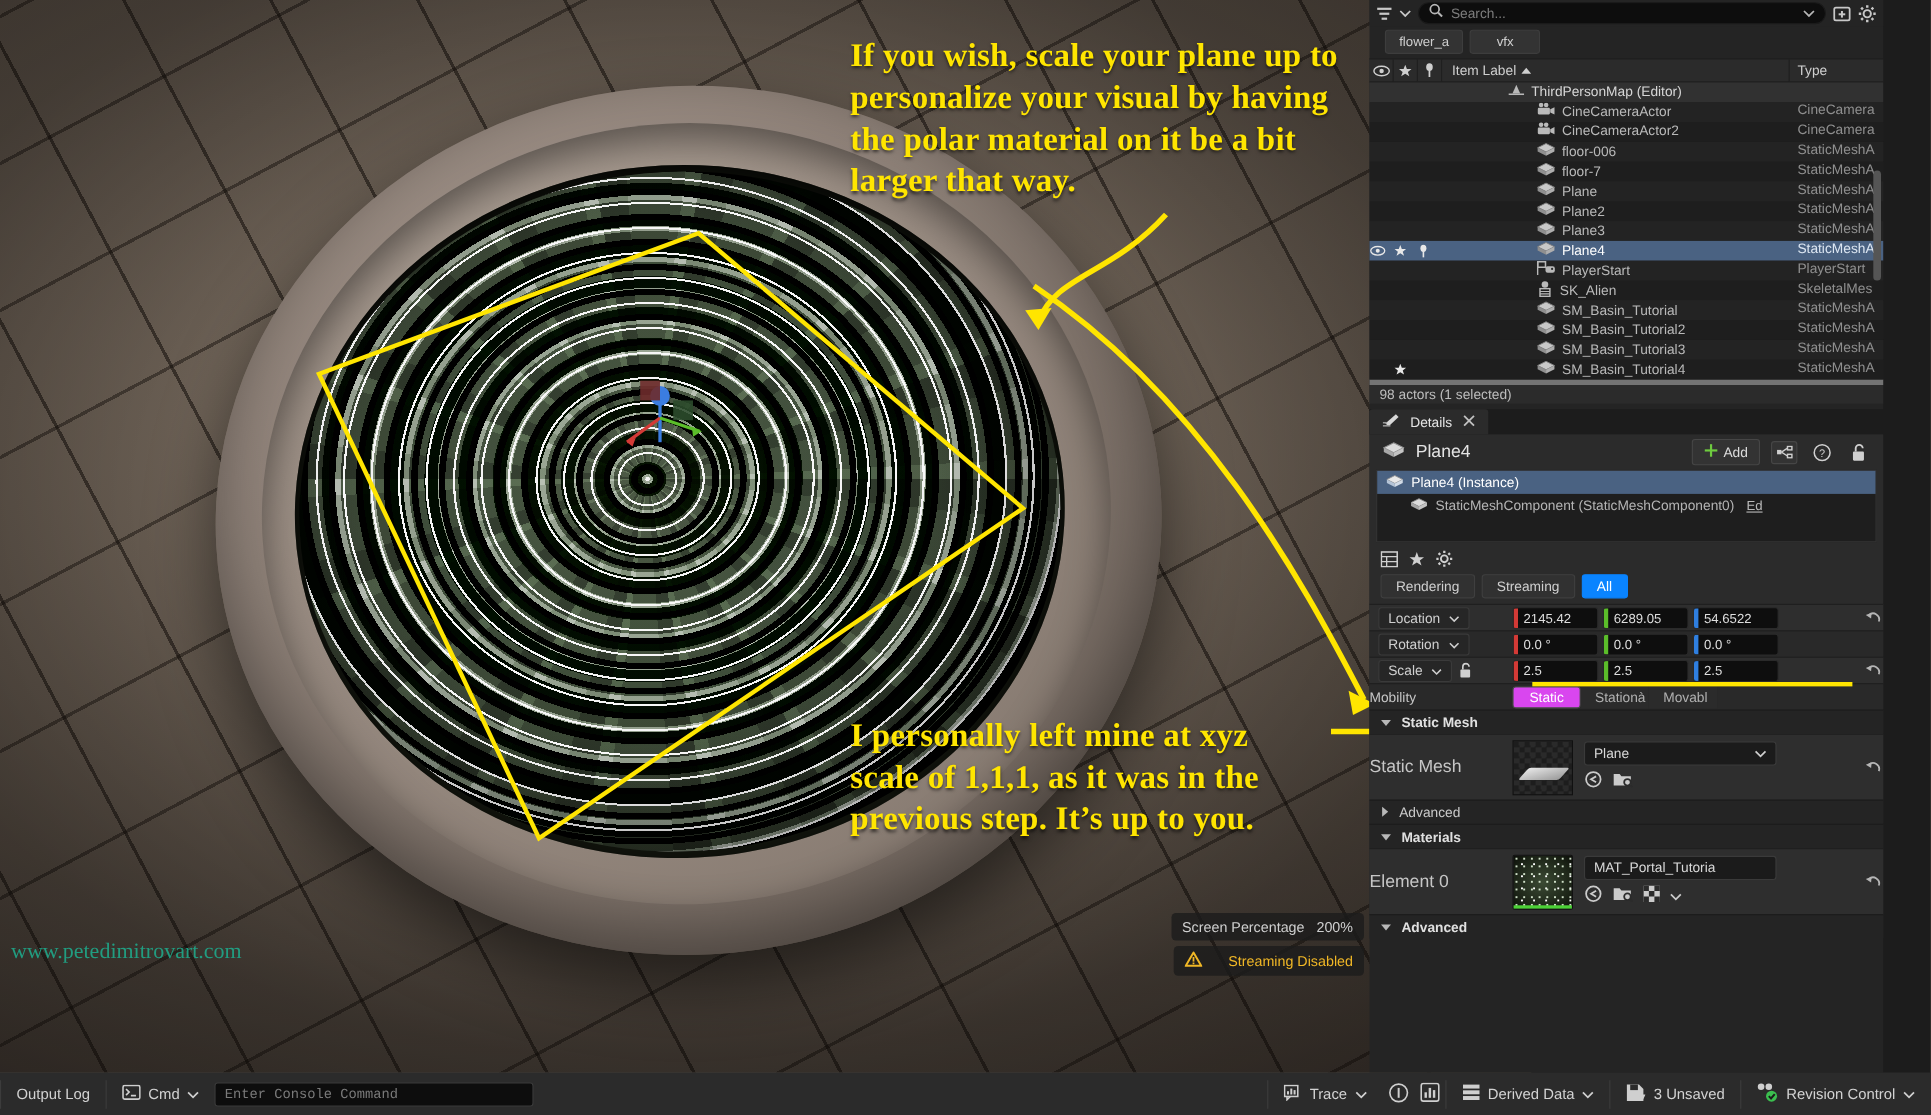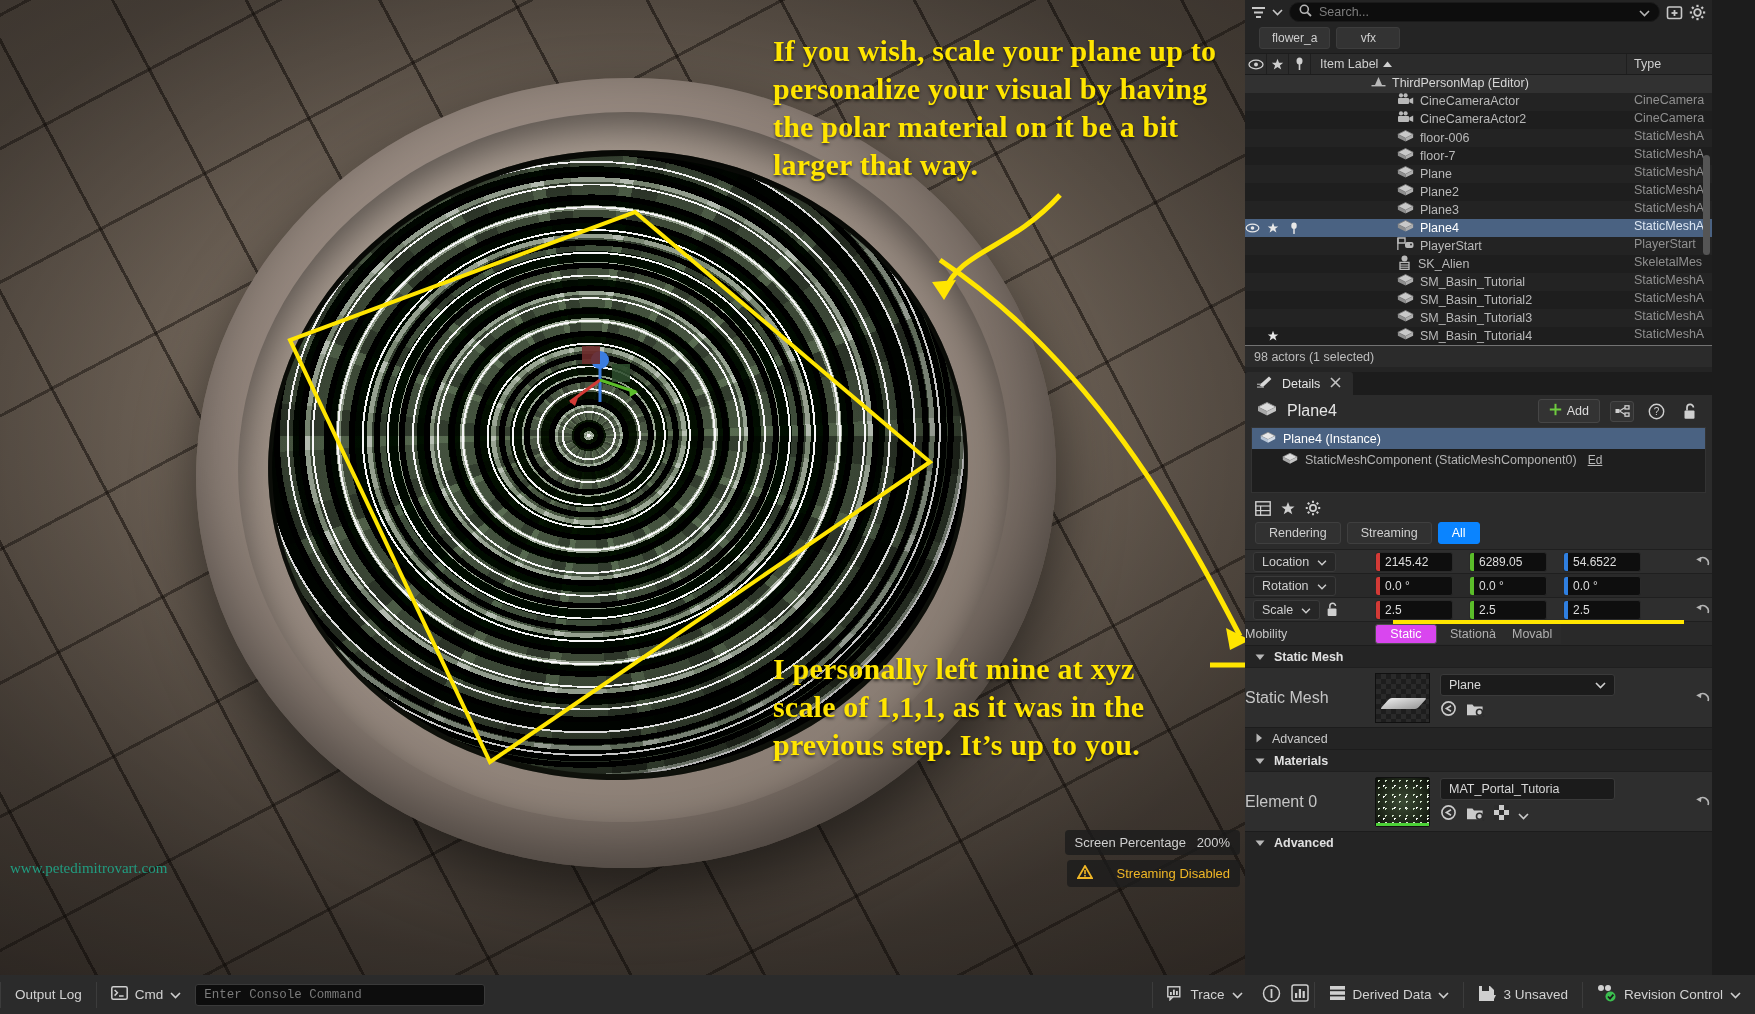--- a/index.html
+++ b/index.html
@@ -54,21 +54,21 @@
   #selQuad svg { width:100%; height:100%; overflow:visible; }
 
   
   #gizmo { position:absolute; left:560px; top:340px; width:90px; height:80px; }
 
   
   .vpTag { position:absolute; background:rgba(28,28,28,.80); border-radius:4px;
     color:#cfcfcf; font-size:13px; padding:5px 10px; white-space:nowrap; }
   #tagScreenPct { right:152px; bottom:120px; }
   #tagStreaming { right:152px; bottom:88px; color:#f0b726; display:flex; align-items:center; gap:24px; }
-  #watermark { position:absolute; left:10px; bottom:98px; color:#1fa88a; font-size:15px;
+  #watermark { position:absolute; left:10px; bottom:98px; color:#1fa88a; font-size:20px;
     font-family:"Liberation Serif", serif; opacity:.9; }
 
   
   .annot { position:absolute; color:#ffe500; font-family:"Liberation Serif", serif;
     font-weight:700; font-size:30px; line-height:1.27; text-shadow:0 2px 3px rgba(0,0,0,.6);
     letter-spacing:.2px; }
   #annot1 { left:773px; top:32px; width:450px; }
   #annot2 { left:773px; top:650px; width:420px; }
   #arrows { position:absolute; left:0; top:0; width:1392px; height:975px; pointer-events:none; }
 
@@ -101,21 +101,21 @@
   .obRow:nth-child(odd) { background:#1e1e1e; }
   .obRow.root { background:#313131; color:#d6d6d6; }
   .obRow.sel { background:#4a6282 !important; color:#ffffff; }
   .obRow .cell { display:flex; align-items:center; height:100%; }
   .obRow .lbl { flex:1; display:flex; align-items:center; gap:6px; padding-left:9px; overflow:hidden; }
   .obRow .typ { width:85px; padding-left:7px; color:#8f8f8f; overflow:hidden; white-space:nowrap; }
   .obRow.sel .typ { color:#dce6f2; }
   .indent1 { padding-left:60px !important; }
   .indent2 { padding-left:86px !important; }
   .obFoot { height:22px; background:#2b2b2b; color:#bdbdbd; font-size:12.5px;
-    display:flex; align-items:center; padding-left:9px; border-top:1px solid #737373; }
+    display:flex; align-items:center; padding-left:9px; border-top:5px solid #737373; }
   #obScroll { position:absolute; right:2px; top:155px; width:7px; height:100px;
     background:#555; border-radius:4px; }
 
   
   #details { margin-top:5px; }
   .dTabBar { display:flex; height:23px; background:#1c1c1c; }
   .dTab { display:flex; align-items:center; gap:10px; background:#2b2b2b; color:#e5e5e5;
     font-size:12.5px; padding:0 12px; border-top-left-radius:3px; border-top-right-radius:3px; cursor:pointer; }
   .dBody { background:#2b2b2b; }
   .dTitleRow { display:flex; align-items:center; gap:10px; height:32px; padding:0 10px 0 12px; }
@@ -144,21 +144,21 @@
   .fTab { background:#313131; border:1px solid #3f3f3f; border-radius:3px; color:#cfcfcf;
     font-size:12.5px; padding:3px 13px; cursor:pointer; }
   .fTab.active { background:#0a84ff; border-color:#0a84ff; color:#fff; }
 
   .propRow { display:flex; align-items:center; height:24px; border-top:1px solid #1f1f1f; font-size:12.5px; }
   .propRow:nth-child(odd) { background:#2e2e2e; }
   .propRow:nth-child(even) { background:#292929; }
   .pName { width:130px; color:#c6c6c6; display:flex; align-items:center; gap:0; }
   .pDrop { display:flex; align-items:center; gap:8px; background:#262626; border:1px solid #3a3a3a;
     border-radius:3px; padding:2px 8px; color:#cfcfcf; cursor:pointer; margin-left:8px; }
-  .pVals { flex:1; display:flex; align-items:center; gap:16px; }
+  .pVals { flex:1; display:flex; align-items:center; gap:4px; }
   .vnum { position:relative; flex:1; max-width:78px; background:#0e0e0e; border:1px solid #2a2a2a;
     border-radius:3px; color:#dedede; font-size:12px; padding:2px 5px 2px 9px; overflow:hidden;
     white-space:nowrap; cursor:text; }
   .vnum::before { content:""; position:absolute; left:0; top:0; bottom:0; width:4px; }
   .vnum.x::before { background:#d33a36; } .vnum.y::before { background:#5bbd2a; }
   .vnum.z::before { background:#2f7fe0; }
   .revert { width:20px; color:#b5b5b5; display:flex; align-items:center; justify-content:center; cursor:pointer; }
   .lockIcon { margin-left:6px; color:#cfcfcf; display:flex; align-items:center; cursor:pointer; }
 
   .segBtns { display:flex; gap:0; }

